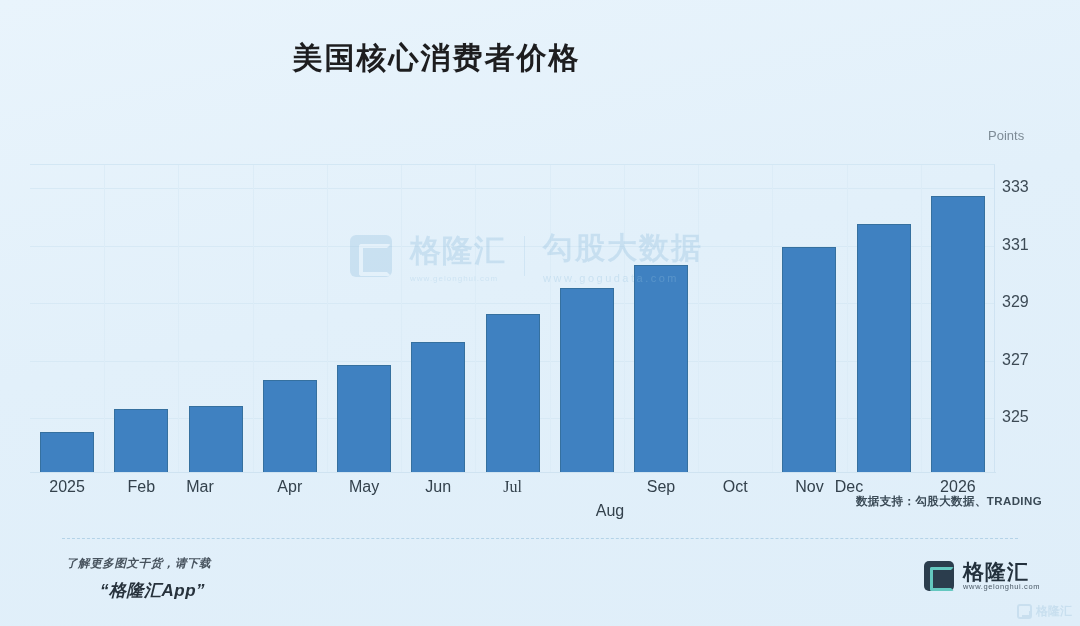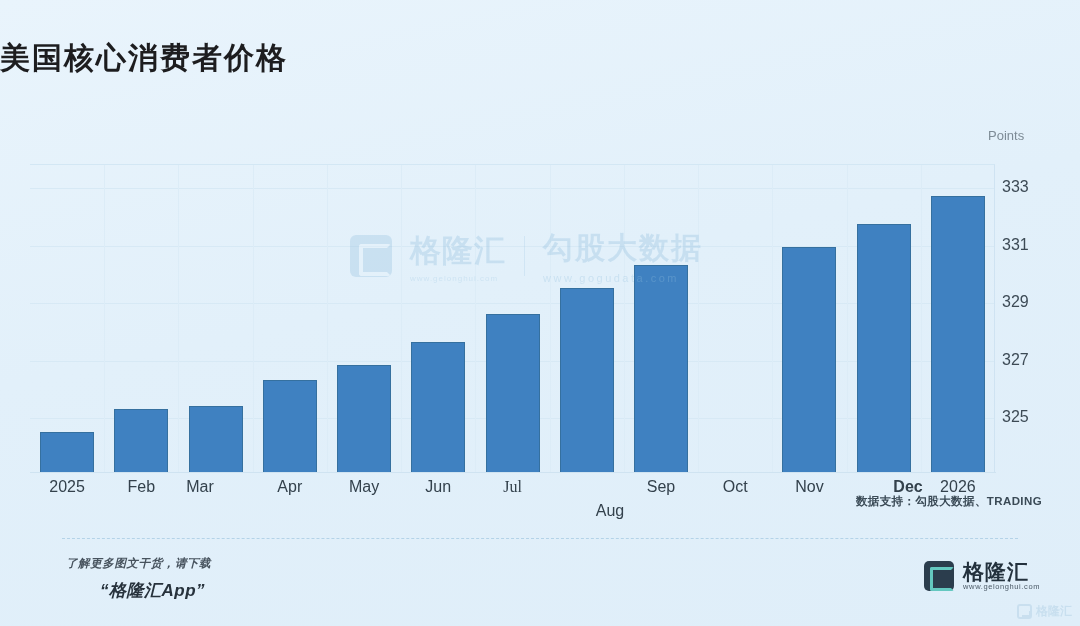--- a/index.html
+++ b/index.html
@@ -19,20 +19,21 @@
     inset: 0;
     background: linear-gradient(168deg, #e9f4fc 0%, #e2f0fa 45%, #dfeef9 100%);
   }
 
   
   #chart-title {
     position: absolute;
     top: 38px;
     left: 0;
     width: 873px;
+    text-align: center;
     font-size: 30px;
     font-weight: bold;
     color: #1d1d1f;
     letter-spacing: 2px;
   }
 
   
   #y-unit {
     position: absolute;
     left: 988px;
@@ -290,21 +291,21 @@
       <div class="xlabel" style="left: 141.346px;">Feb</div>
       <div class="xlabel" style="left: 200px;">Mar</div>
       <div class="xlabel" style="left: 289.808px;">Apr</div>
       <div class="xlabel" style="left: 364.038px;">May</div>
       <div class="xlabel" style="left: 438.269px;">Jun</div>
       <div class="xlabel" style="left: 512.5px; font-family: Liberation Serif, serif;">Jul</div>
       <div class="xlabel" style="left: 610px; margin-top: 24px;">Aug</div>
       <div class="xlabel" style="left: 660.962px;">Sep</div>
       <div class="xlabel" style="left: 735.192px;">Oct</div>
       <div class="xlabel" style="left: 809.423px;">Nov</div>
-      <div class="xlabel" style="left: 908px; font-weight: bold;">Dec</div>
+      <div class="xlabel" style="left: 849px;">Dec</div>
       <div class="xlabel" style="left: 957.885px;">2026</div>
     </div>
 
   <div id="watermark">
     <div id="wm-badge"></div>
     <div>
       <div id="wm-brand">格隆汇</div>
       <div id="wm-brand-url">www.gelonghui.com</div>
     </div>
     <div id="wm-div"></div>

